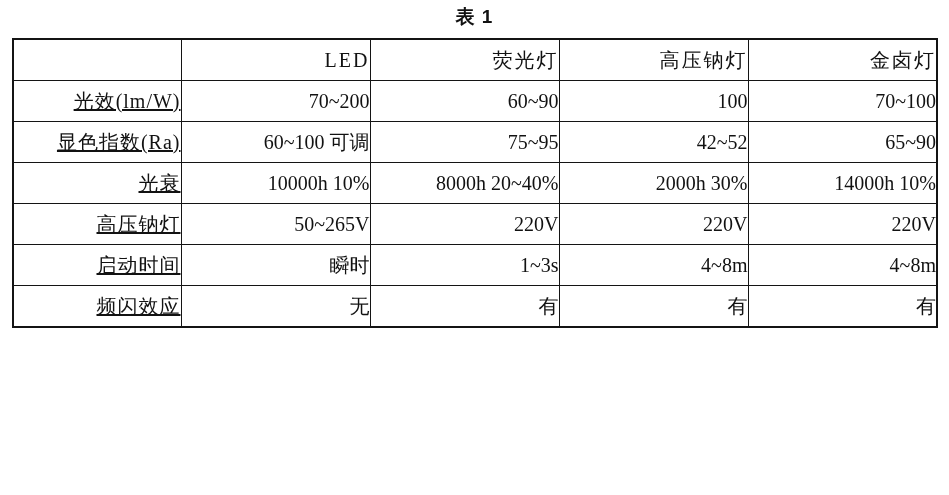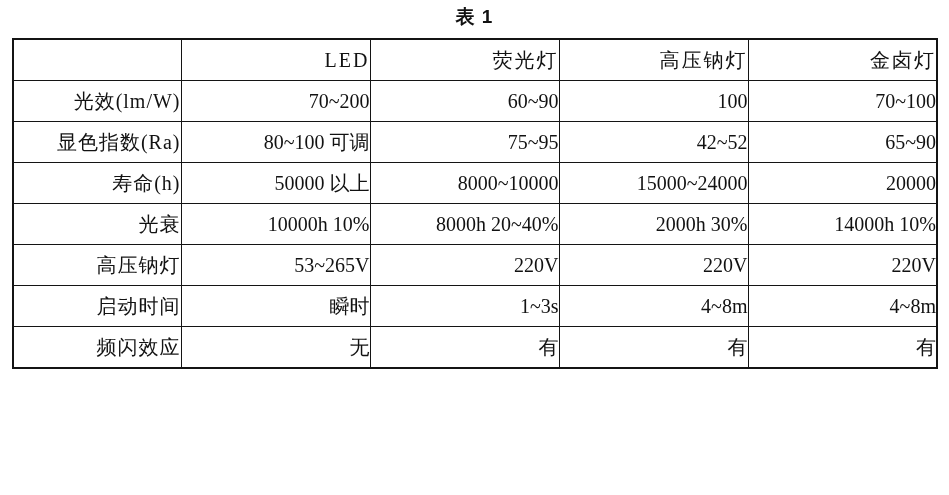--- a/index.html
+++ b/index.html
@@ -56,20 +56,21 @@
     border-left: 2px solid #141414;
     border-right: 2px solid #141414;
   }
   col.label-col { width: 168px; }
   col.data-col  { width: 189px; }
 
   
   td.row-label {
     font-size: 20px;
     letter-spacing: 1px;
+    text-decoration: underline;
   }
   th.corner-cell {
     border-right: 1px solid #141414;
   }
   th.head-cell {
     font-size: 20px;
     letter-spacing: 2px;
   }
   td.data-cell {
     font-size: 20px;
@@ -109,42 +110,35 @@
     <tbody>
       <tr>
         <td class="row-label">光效(lm/W)</td>
         <td class="data-cell">70~200</td>
         <td class="data-cell">60~90</td>
         <td class="data-cell">100</td>
         <td class="data-cell">70~100</td>
       </tr>
       <tr>
         <td class="row-label">显色指数(Ra)</td>
-        <td class="data-cell">80~100 可调</td>
+        <td class="data-cell">60~100 可调</td>
         <td class="data-cell">75~95</td>
         <td class="data-cell">42~52</td>
         <td class="data-cell">65~90</td>
-      </tr>
-      <tr>
-        <td class="row-label">寿命(h)</td>
-        <td class="data-cell">50000 以上</td>
-        <td class="data-cell">8000~10000</td>
-        <td class="data-cell">15000~24000</td>
-        <td class="data-cell">20000</td>
       </tr>
       <tr>
         <td class="row-label">光衰</td>
         <td class="data-cell">10000h 10%</td>
         <td class="data-cell">8000h 20~40%</td>
         <td class="data-cell">2000h 30%</td>
         <td class="data-cell">14000h 10%</td>
       </tr>
       <tr>
         <td class="row-label">高压钠灯</td>
-        <td class="data-cell">53~265V</td>
+        <td class="data-cell">50~265V</td>
         <td class="data-cell">220V</td>
         <td class="data-cell">220V</td>
         <td class="data-cell">220V</td>
       </tr>
       <tr>
         <td class="row-label">启动时间</td>
         <td class="data-cell">瞬时</td>
         <td class="data-cell">1~3s</td>
         <td class="data-cell">4~8m</td>
         <td class="data-cell">4~8m</td>

